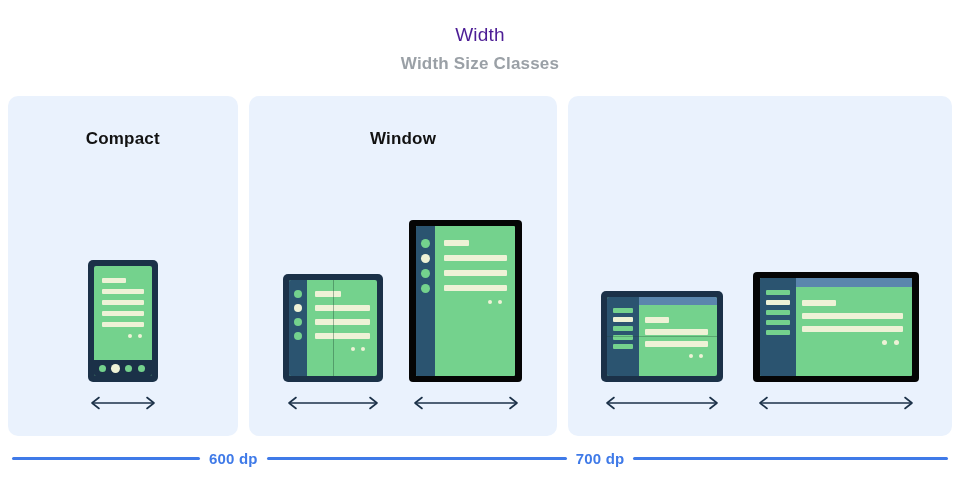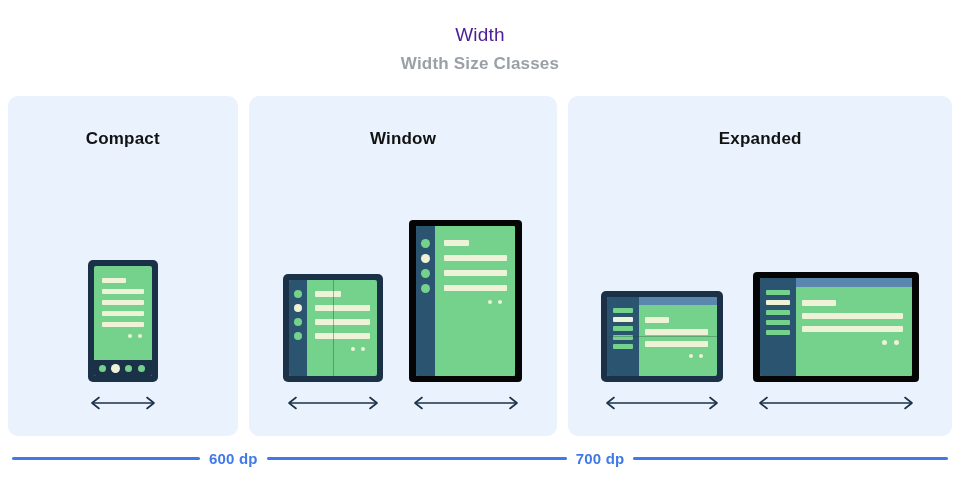--- a/index.html
+++ b/index.html
@@ -304,21 +304,20 @@
             <line x1="4" y1="8" x2="106" y2="8" stroke="#1b3148" stroke-width="1.6"></line>
             <polyline points="11,2.5 4,8 11,13.5" fill="none" stroke="#1b3148" stroke-width="1.6" stroke-linecap="round" stroke-linejoin="round"></polyline>
             <polyline points="99,2.5 106,8 99,13.5" fill="none" stroke="#1b3148" stroke-width="1.6" stroke-linecap="round" stroke-linejoin="round"></polyline>
           </svg>
         </span>
       </div>
     </div>
   </div>
 
   <div class="panel panel-expanded">
-    <div class="panel-title">Expanded</div>
 
     <div class="stage stage-expanded">
 
       <div class="device bezel-navy" style="width:122px;height:91px;border-radius:5px;">
         <div class="screen" style="left:6px;top:6px;right:6px;bottom:6px;border-radius:2px;">
           <div class="rail" style="width:32px;"></div>
           <div class="topbar" style="left:32px;height:8px;"></div>
 
           <div class="bar-nav" style="left:6px;top:11px;width:20px;height:5px;"></div>
           <div class="bar-nav active" style="left:6px;top:20px;width:20px;height:5px;"></div>

